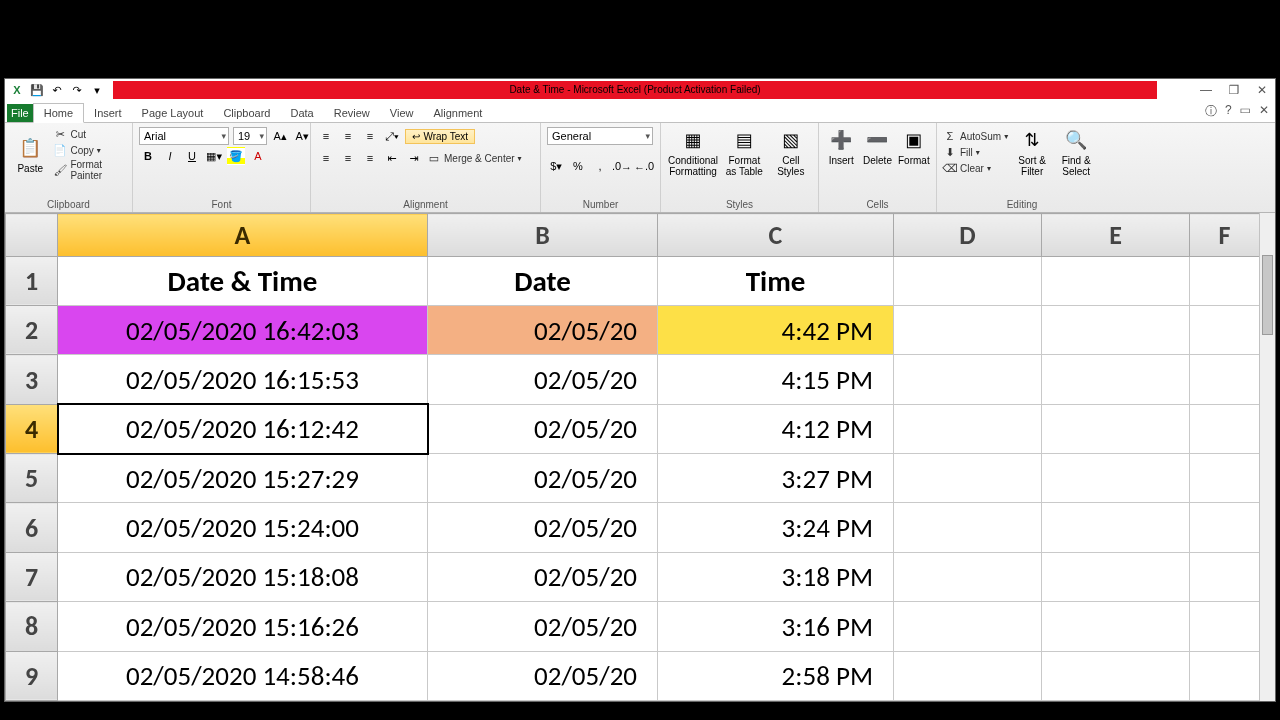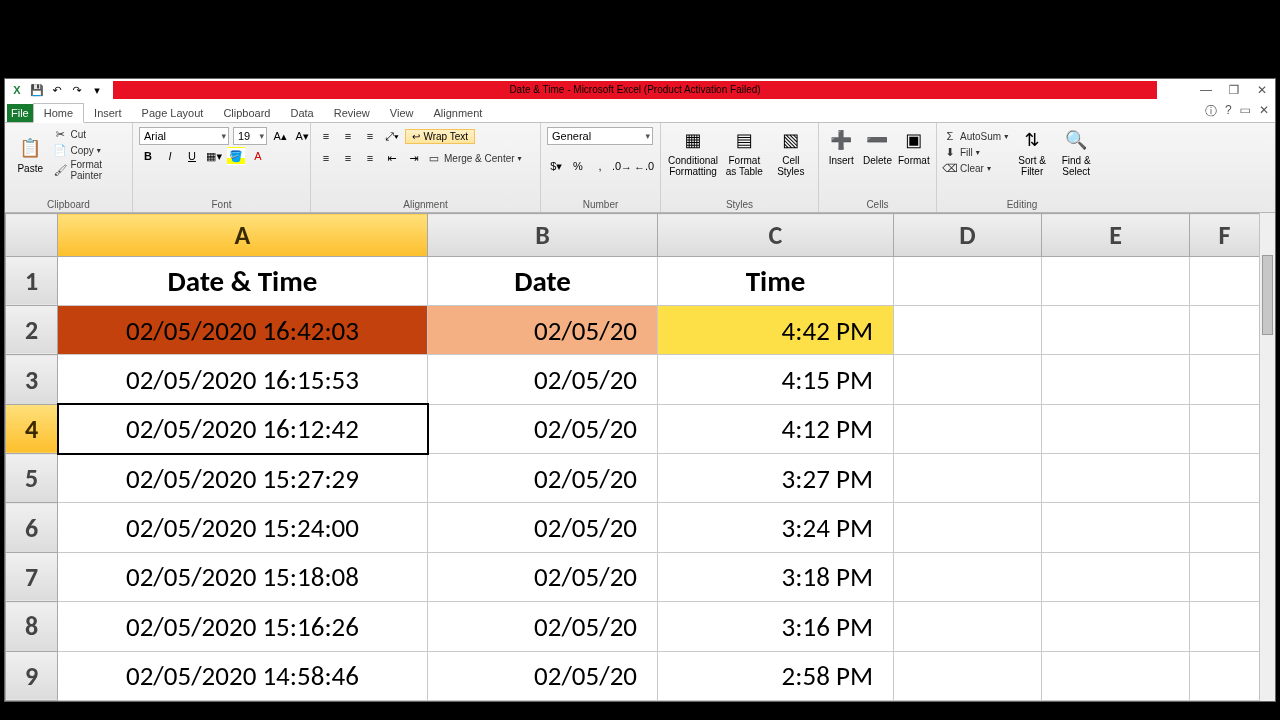--- a/index.html
+++ b/index.html
@@ -273,21 +273,21 @@
         <th class="rowhead">1</th>
         <td class="cell header">Date &amp; Time</td>
         <td class="cell header">Date</td>
         <td class="cell header">Time</td>
         <td class="cell"></td>
         <td class="cell"></td>
         <td class="cell"></td>
       </tr>
       <tr>
         <th class="rowhead">2</th>
-        <td class="cell center" style="background:#c2410c">02/05/2020 16:42:03</td>
+        <td class="cell center" style="background:#d946ef">02/05/2020 16:42:03</td>
         <td class="cell right" style="background:#f4b083">02/05/20</td>
         <td class="cell right" style="background:#fde047">4:42 PM</td>
         <td class="cell"></td>
         <td class="cell"></td>
         <td class="cell"></td>
       </tr>
       <tr>
         <th class="rowhead">3</th>
         <td class="cell center">02/05/2020 16:15:53</td>
         <td class="cell right">02/05/20</td>

